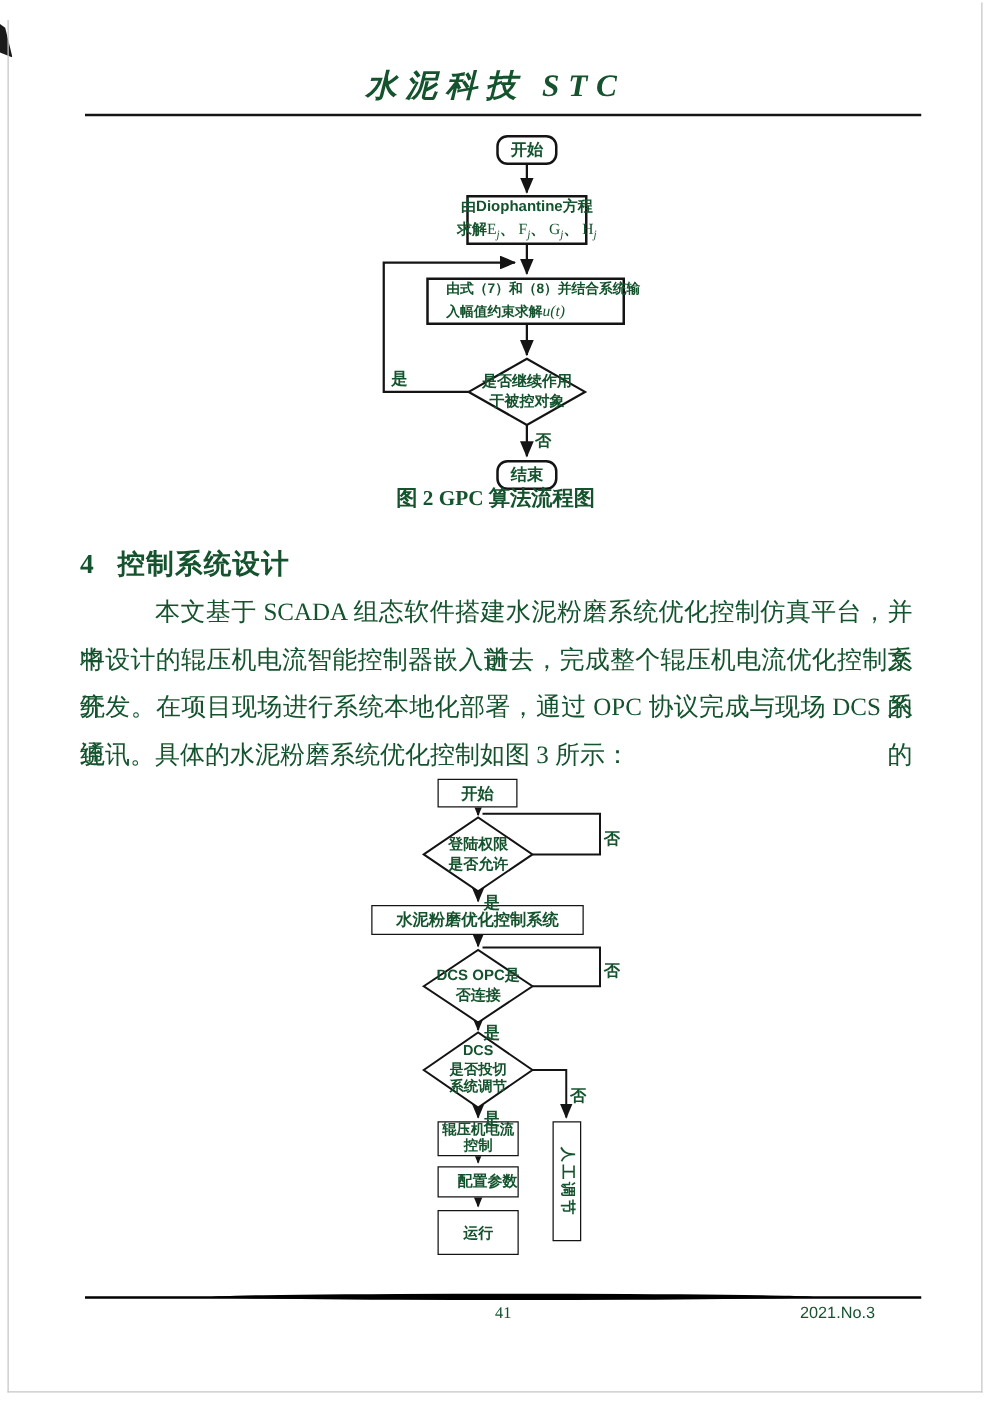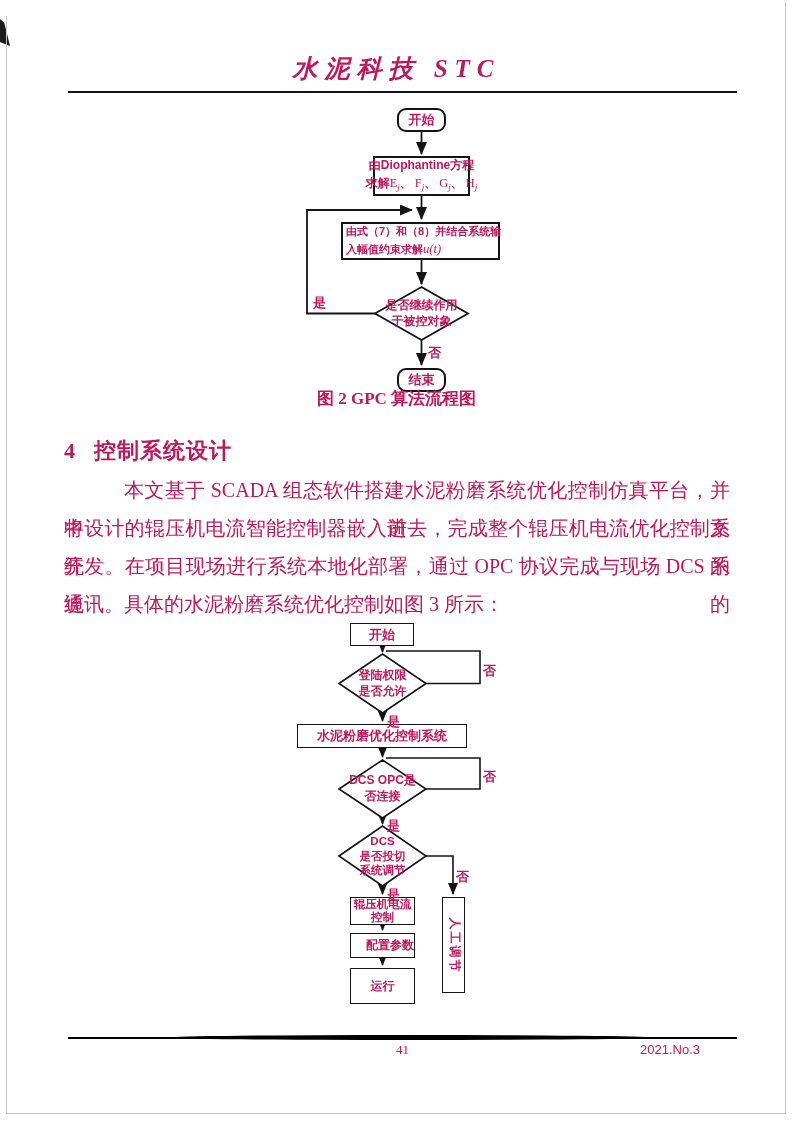--- a/index.html
+++ b/index.html
@@ -1,17 +1,17 @@
 <!DOCTYPE html>
 <html><head>
 <meta charset="utf-8">
 <style>
   html,body { margin:0; padding:0; background:#ffffff; }
   .page { position:relative; width:793px; height:1122px; background:#fff; overflow:hidden;
-          font-family:"Liberation Serif", serif; color:#be185d; }
+          font-family:"Liberation Serif", serif; color:#14532d; }
 
   
   .edge-left  { position:absolute; left:6px;  top:16px; bottom:8px; width:1px; background:#c6c6c6; }
   .edge-right { position:absolute; right:7px; top:2px;  bottom:8px; width:1px; background:#c6c6c6; }
   .edge-bottom{ position:absolute; left:6px;  right:7px; bottom:8px; height:1px; background:#c6c6c6; }
   .corner-mark{ position:absolute; left:-3px; top:17px; width:13px; height:29px; background:#1b1b1b;
                 clip-path:polygon(0 0,55% 18%,100% 100%,0 82%); }
 
   
   .journal-title { position:absolute; top:52px; left:0; width:100%; text-align:center;
@@ -87,21 +87,21 @@
 
     <div class="node rounded" style="left:99px; top:4px; width:49px; height:24px; font-size:13px;">
       <span>开始</span>
     </div>
 
     <div class="node" style="left:75px; top:52px; width:97px; height:40px; font-size:12px;">
       <div class="bline">由Diophantine方程</div>
       <div class="bline"><span>求解</span><span class="math">E</span><sub class="mj">j</sub><span class="sep">、</span><span class="math">F</span><sub class="mj">j</sub><span class="sep">、</span><span class="math">G</span><sub class="mj">j</sub><span class="sep">、</span><span class="math">H</span><sub class="mj">j</sub></div>
     </div>
 
-    <div class="node" style="left:43px; top:118px; width:159px; height:38px; font-size:11px; align-items:flex-start; padding-left:3px;">
+    <div class="node" style="left:43px; top:118px; width:159px; height:38px; font-size:11px; align-items:flex-start; padding-left:14px;">
       <div class="bline">由式（7）和（8）并结合系统输</div>
       <div class="bline"><span>入幅值约束求解</span><span class="uterm">u(t)</span></div>
     </div>
 
     <div class="dtext" style="left:77px; top:183px; width:93px; height:53px; font-size:12px;">
       <div>是否继续作用</div>
       <div>于被控对象</div>
     </div>
 
     <div class="node rounded" style="left:99px; top:264px; width:49px; height:24px; font-size:13px;">

